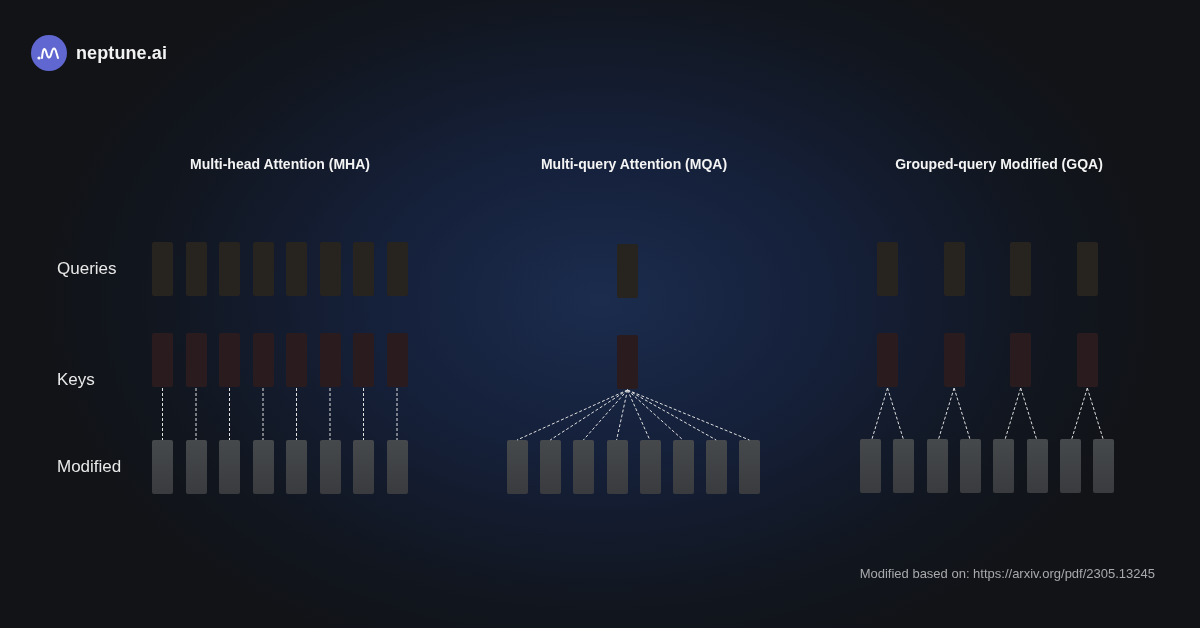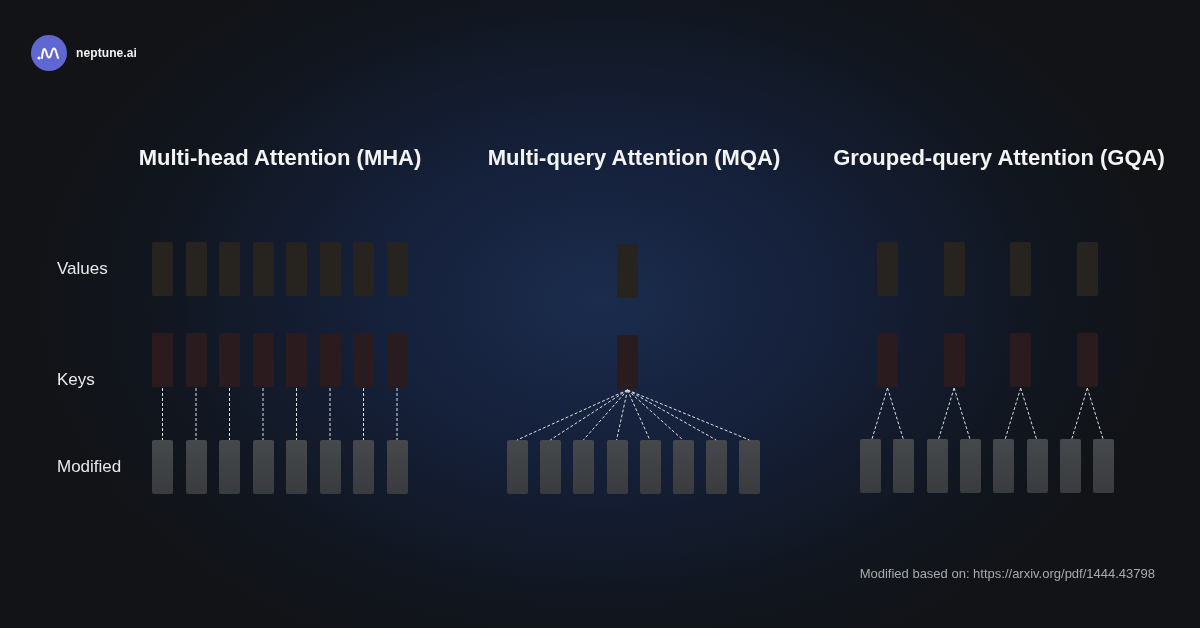--- a/index.html
+++ b/index.html
@@ -4,22 +4,22 @@
 <style>
   html, body { margin:0; padding:0; }
   body {
     width:1200px; height:628px; overflow:hidden; position:relative;
     background: radial-gradient(ellipse 560px 380px at 600px 300px, #1b2c4d 0%, #15203a 40%, #11161f 80%, #111317 100%);
     font-family: "DejaVu Sans", sans-serif;
     color:#fff;
   }
   .logo { position:absolute; left:31px; top:35px; display:flex; align-items:center; }
   .logo-mark { width:36px; height:36px; border-radius:50%; background:#6067d0; display:flex; align-items:center; justify-content:center; }
-  .logo-text { margin-left:9px; font-family:"Liberation Sans", sans-serif; font-weight:bold; font-size:12px; color:#f2f2f2; letter-spacing:0.1px; }
-  .title { position:absolute; top:145px; font-family:"Liberation Sans", sans-serif; font-weight:bold; font-size:22px; color:#f4f4f4; white-space:nowrap; transform:translateX(-50%); }
+  .logo-text { margin-left:9px; font-family:"Liberation Sans", sans-serif; font-weight:bold; font-size:18px; color:#f2f2f2; letter-spacing:0.1px; }
+  .title { position:absolute; top:156px; font-family:"Liberation Sans", sans-serif; font-weight:bold; font-size:14px; color:#f4f4f4; white-space:nowrap; transform:translateX(-50%); }
   .rowlabel { position:absolute; left:57px; font-family:"Liberation Sans", sans-serif; font-size:17px; color:#e8e8e8; }
   .box { position:absolute; width:21px; height:54px; border-radius:2px; }
   .val { background:#27231f; }
   .key { background:#2a1c1e; }
   .qry { background:linear-gradient(#46494c, #393b3e); }
   svg.lines { position:absolute; left:0; top:0; }
   .credit { position:absolute; right:45px; top:566px; font-family:"Liberation Sans", sans-serif; font-size:13px; color:#a8a9ab; }
 </style>
 </head>
 <body>
@@ -29,23 +29,23 @@
     <svg width="24" height="16" viewBox="0 0 24 16">
       <circle cx="2" cy="13" r="1.6" fill="#fff"></circle>
       <path d="M5 13 C6 2, 8 2, 9.5 8 S13 14, 14.5 8 S18 2, 19.5 8 L21 13" fill="none" stroke="#fff" stroke-width="2" stroke-linecap="round"></path>
     </svg>
   </div>
   <span class="logo-text">neptune.ai</span>
 </div>
 
 <div class="title" style="left:280px">Multi-head Attention (MHA)</div>
 <div class="title" style="left:634px">Multi-query Attention (MQA)</div>
-<div class="title" style="left:999px">Grouped-query Attention (GQA)</div>
+<div class="title" style="left:999px">Grouped-query Modified (GQA)</div>
 
-<div class="rowlabel" style="top:259px">Values</div>
+<div class="rowlabel" style="top:259px">Queries</div>
 <div class="rowlabel" style="top:370px">Keys</div>
 <div class="rowlabel" style="top:457px">Modified</div>
 
 <div id="diagram">
     <div class="box val" style="left: 152px; top: 242px;"></div>
     <div class="box val" style="left: 185.5px; top: 242px;"></div>
     <div class="box val" style="left: 219px; top: 242px;"></div>
     <div class="box val" style="left: 252.5px; top: 242px;"></div>
     <div class="box val" style="left: 286px; top: 242px;"></div>
     <div class="box val" style="left: 319.5px; top: 242px;"></div>
@@ -114,13 +114,13 @@
       <line x1="887.5" y1="388" x2="903.3" y2="439" stroke="#e0e0e0" stroke-width="1" stroke-dasharray="3 2"></line>
       <line x1="954.1" y1="388" x2="938.6" y2="439" stroke="#e0e0e0" stroke-width="1" stroke-dasharray="3 2"></line>
       <line x1="954.1" y1="388" x2="969.9" y2="439" stroke="#e0e0e0" stroke-width="1" stroke-dasharray="3 2"></line>
       <line x1="1020.7" y1="388" x2="1005.2" y2="439" stroke="#e0e0e0" stroke-width="1" stroke-dasharray="3 2"></line>
       <line x1="1020.7" y1="388" x2="1036.5" y2="439" stroke="#e0e0e0" stroke-width="1" stroke-dasharray="3 2"></line>
       <line x1="1087.3" y1="388" x2="1071.8" y2="439" stroke="#e0e0e0" stroke-width="1" stroke-dasharray="3 2"></line>
       <line x1="1087.3" y1="388" x2="1103.1" y2="439" stroke="#e0e0e0" stroke-width="1" stroke-dasharray="3 2"></line>
     </svg>
   </div>
 
-<div class="credit">Modified based on: https://arxiv.org/pdf/1444.43798</div>
+<div class="credit">Modified based on: https://arxiv.org/pdf/2305.13245</div>
 
 </body></html>

